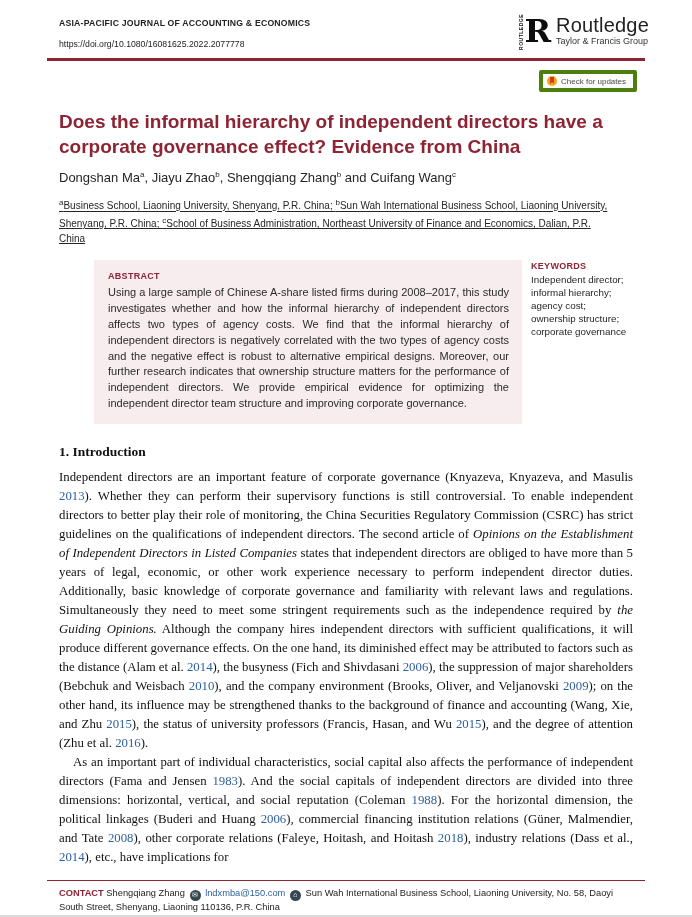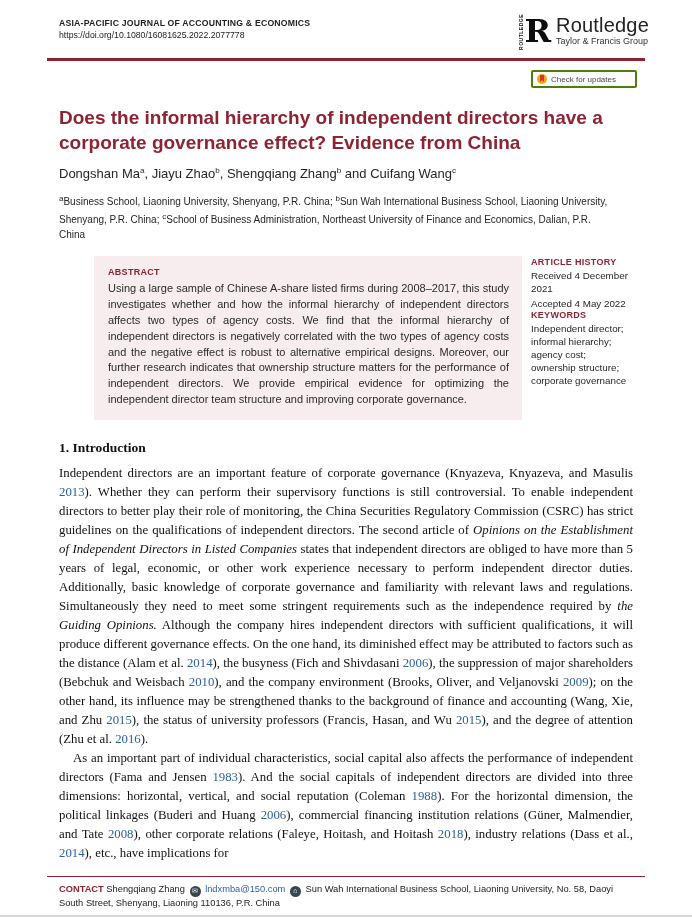--- a/index.html
+++ b/index.html
@@ -7,42 +7,42 @@
   .page {
     width:692px; height:917px; margin:0 auto; background:#ffffff;
     font-family:"Liberation Sans", sans-serif; color:#1a1a1a;
     padding:14px 59px 0 59px; position:relative; overflow:hidden;
     border-bottom:2px solid #d8d8d8;
   }
   
   .hdr-row { display:flex; justify-content:space-between; align-items:flex-start; min-height:42px; }
   .hdr-left { padding-top:4px; }
   .journal-name { font-size:8.7px; font-weight:bold; letter-spacing:.2px; color:#222; }
-  .journal-doi { font-size:8.7px; color:#222; margin-top:2px; }
+  .journal-doi { font-size:8.7px; color:#222; margin-top:11px; }
   .logo { display:flex; align-items:flex-start; gap:5px; margin-right:-16px; }
   .logo-mark { display:flex; align-items:stretch; }
   .logo-vert { writing-mode:vertical-rl; transform:rotate(180deg); font-size:5px; font-weight:bold; letter-spacing:.5px; color:#111; line-height:6px; }
   .logo-R { font-size:32px; font-weight:bold; color:#0d0d0d; line-height:34px; font-family:"DejaVu Serif", serif; }
   .logo-name { font-size:20px; color:#222; letter-spacing:.2px; line-height:22px; }
   .logo-group { font-size:9px; color:#333; margin-top:0px; }
   .hdr-rule { height:3px; background:#8d2333; margin:2px -12px 0 -12px; }
   
   .badge-row { display:flex; justify-content:flex-end; margin:9px -4px 0 0; }
   .check-badge {
-    display:inline-flex; align-items:center; gap:4px; border:2px solid #4d7c0f;
-    border-radius:2px; background:#fcfcfc; padding:2px 19px 2px 4px; cursor:pointer;
+    display:inline-flex; align-items:center; gap:4px; border:4px solid #4d7c0f;
+    border-radius:2px; background:#fcfcfc; padding:2px 7px 2px 4px; cursor:pointer;
   }
   .check-badge-text { font-size:8px; color:#4a4a4a; }
   .cm-circle { width:10px; height:10px; border-radius:50%; background:#f2a71b; position:relative; overflow:hidden; }
   .cm-ribbon { position:absolute; left:3px; top:1px; width:4px; height:7px; background:#d6332a; clip-path:polygon(0 0,100% 0,100% 100%,50% 72%,0 100%); }
   
   .title { margin-top:17px; font-size:19px; font-weight:bold; color:#8d2333; line-height:25px; max-width:562px; }
   .authors { margin-top:11px; font-size:13px; color:#262626; }
   .authors sup, .affils sup { font-size:8px; }
-  .affils { margin-top:11px; font-size:10px; color:#262626; line-height:14.5px; max-width:560px; }
+  .affils { margin-top:11px; font-size:10px; color:#262626; line-height:14.5px; max-width:560px;text-decoration:underline; }
   
   .abs-row { display:flex; margin-top:14px; gap:9px; }
   .abs-box { width:428px; background:#f8edee; padding:11px 13px 12px 14px;margin-left:35px; }
   .abs-heading { font-size:9px; font-weight:bold; color:#8d2333; letter-spacing:.3px; }
   .abs-text { margin-top:4px; font-size:11px; line-height:15.8px; text-align:justify; color:#2b2b2b; }
   .side-col { flex:1; padding-top:1px; }
   .side-heading { font-size:9px; font-weight:bold; color:#8d2333; letter-spacing:.3px; }
   .side-text { font-size:9.8px; line-height:13px; color:#262626; margin-top:2px; }
   .side-block + .side-block { margin-top:0; }
   
@@ -96,25 +96,20 @@
   <div class="authors"><span>Dongshan Ma</span><sup>a</sup><span>, Jiayu Zhao</span><sup>b</sup><span>, Shengqiang Zhang</span><sup>b</sup><span> and Cuifang Wang</span><sup>c</sup></div>
   <div class="affils"><sup>a</sup><span>Business School, Liaoning University, Shenyang, P.R. China; </span><sup>b</sup><span>Sun Wah International Business School, Liaoning University, Shenyang, P.R. China; </span><sup>c</sup><span>School of Business Administration, Northeast University of Finance and Economics, Dalian, P.R. China</span></div>
 
   <div class="abs-row">
     <div class="abs-box">
       <div class="abs-heading">ABSTRACT</div>
       <div class="abs-text">Using a large sample of Chinese A-share listed firms during 2008–2017, this study investigates whether and how the informal hierarchy of independent directors affects two types of agency costs. We find that the informal hierarchy of independent directors is negatively correlated with the two types of agency costs and the negative effect is robust to alternative empirical designs. Moreover, our further research indicates that ownership structure matters for the performance of independent directors. We provide empirical evidence for optimizing the independent director team structure and improving corporate governance.</div>
     </div>
     <div class="side-col">
       <div class="side-block">
-        <div class="side-heading">ARTICLE HISTORY</div>
-        <div class="side-text">Received 4 December 2021</div>
-        <div class="side-text">Accepted 4 May 2022</div>
-      </div>
-      <div class="side-block">
         <div class="side-heading">KEYWORDS</div>
         <div class="side-text">Independent director; informal hierarchy; agency cost; ownership structure; corporate governance</div>
       </div>
     </div>
   </div>
 
   <h2 class="section-heading">1. Introduction</h2>
   <p class="body-para"><span>Independent directors are an important feature of corporate governance (Knyazeva, Knyazeva, and Masulis </span><span class="cite">2013</span><span>). Whether they can perform their supervisory functions is still controversial. To enable independent directors to better play their role of monitoring, the China Securities Regulatory Commission (CSRC) has strict guidelines on the qualifications of independent directors. The second article of </span><span class="it">Opinions on the Establishment of Independent Directors in Listed Companies</span><span> states that independent directors are obliged to have more than 5 years of legal, economic, or other work experience necessary to perform independent director duties. Additionally, basic knowledge of corporate governance and familiarity with relevant laws and regulations. Simultaneously they need to meet some stringent requirements such as the independence required by </span><span class="it">the Guiding Opinions.</span><span> Although the company hires independent directors with sufficient qualifications, it will produce different governance effects. On the one hand, its diminished effect may be attributed to factors such as the distance (Alam et al. </span><span class="cite">2014</span><span>), the busyness (Fich and Shivdasani </span><span class="cite">2006</span><span>), the suppression of major shareholders (Bebchuk and Weisbach </span><span class="cite">2010</span><span>), and the company environment (Brooks, Oliver, and Veljanovski </span><span class="cite">2009</span><span>); on the other hand, its influence may be strengthened thanks to the background of finance and accounting (Wang, Xie, and Zhu </span><span class="cite">2015</span><span>), the status of university professors (Francis, Hasan, and Wu </span><span class="cite">2015</span><span>), and the degree of attention (Zhu et al. </span><span class="cite">2016</span><span>).</span></p>
   <p class="body-para indent"><span>As an important part of individual characteristics, social capital also affects the performance of independent directors (Fama and Jensen </span><span class="cite">1983</span><span>). And the social capitals of independent directors are divided into three dimensions: horizontal, vertical, and social reputation (Coleman </span><span class="cite">1988</span><span>). For the horizontal dimension, the political linkages (Buderi and Huang </span><span class="cite">2006</span><span>), commercial financing institution relations (Güner, Malmendier, and Tate </span><span class="cite">2008</span><span>), other corporate relations (Faleye, Hoitash, and Hoitash </span><span class="cite">2018</span><span>), industry relations (Dass et al., </span><span class="cite">2014</span><span>), etc., have implications for</span></p>
 

